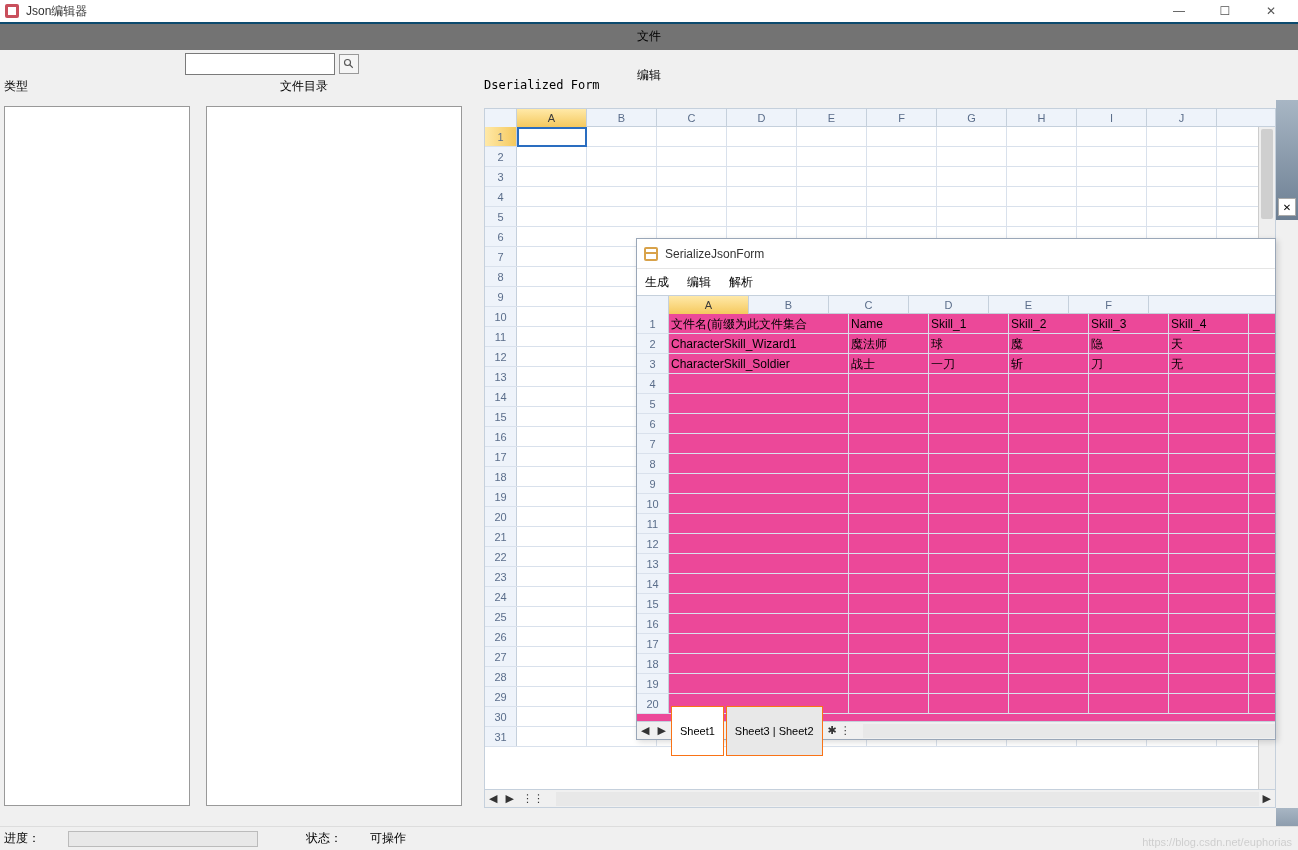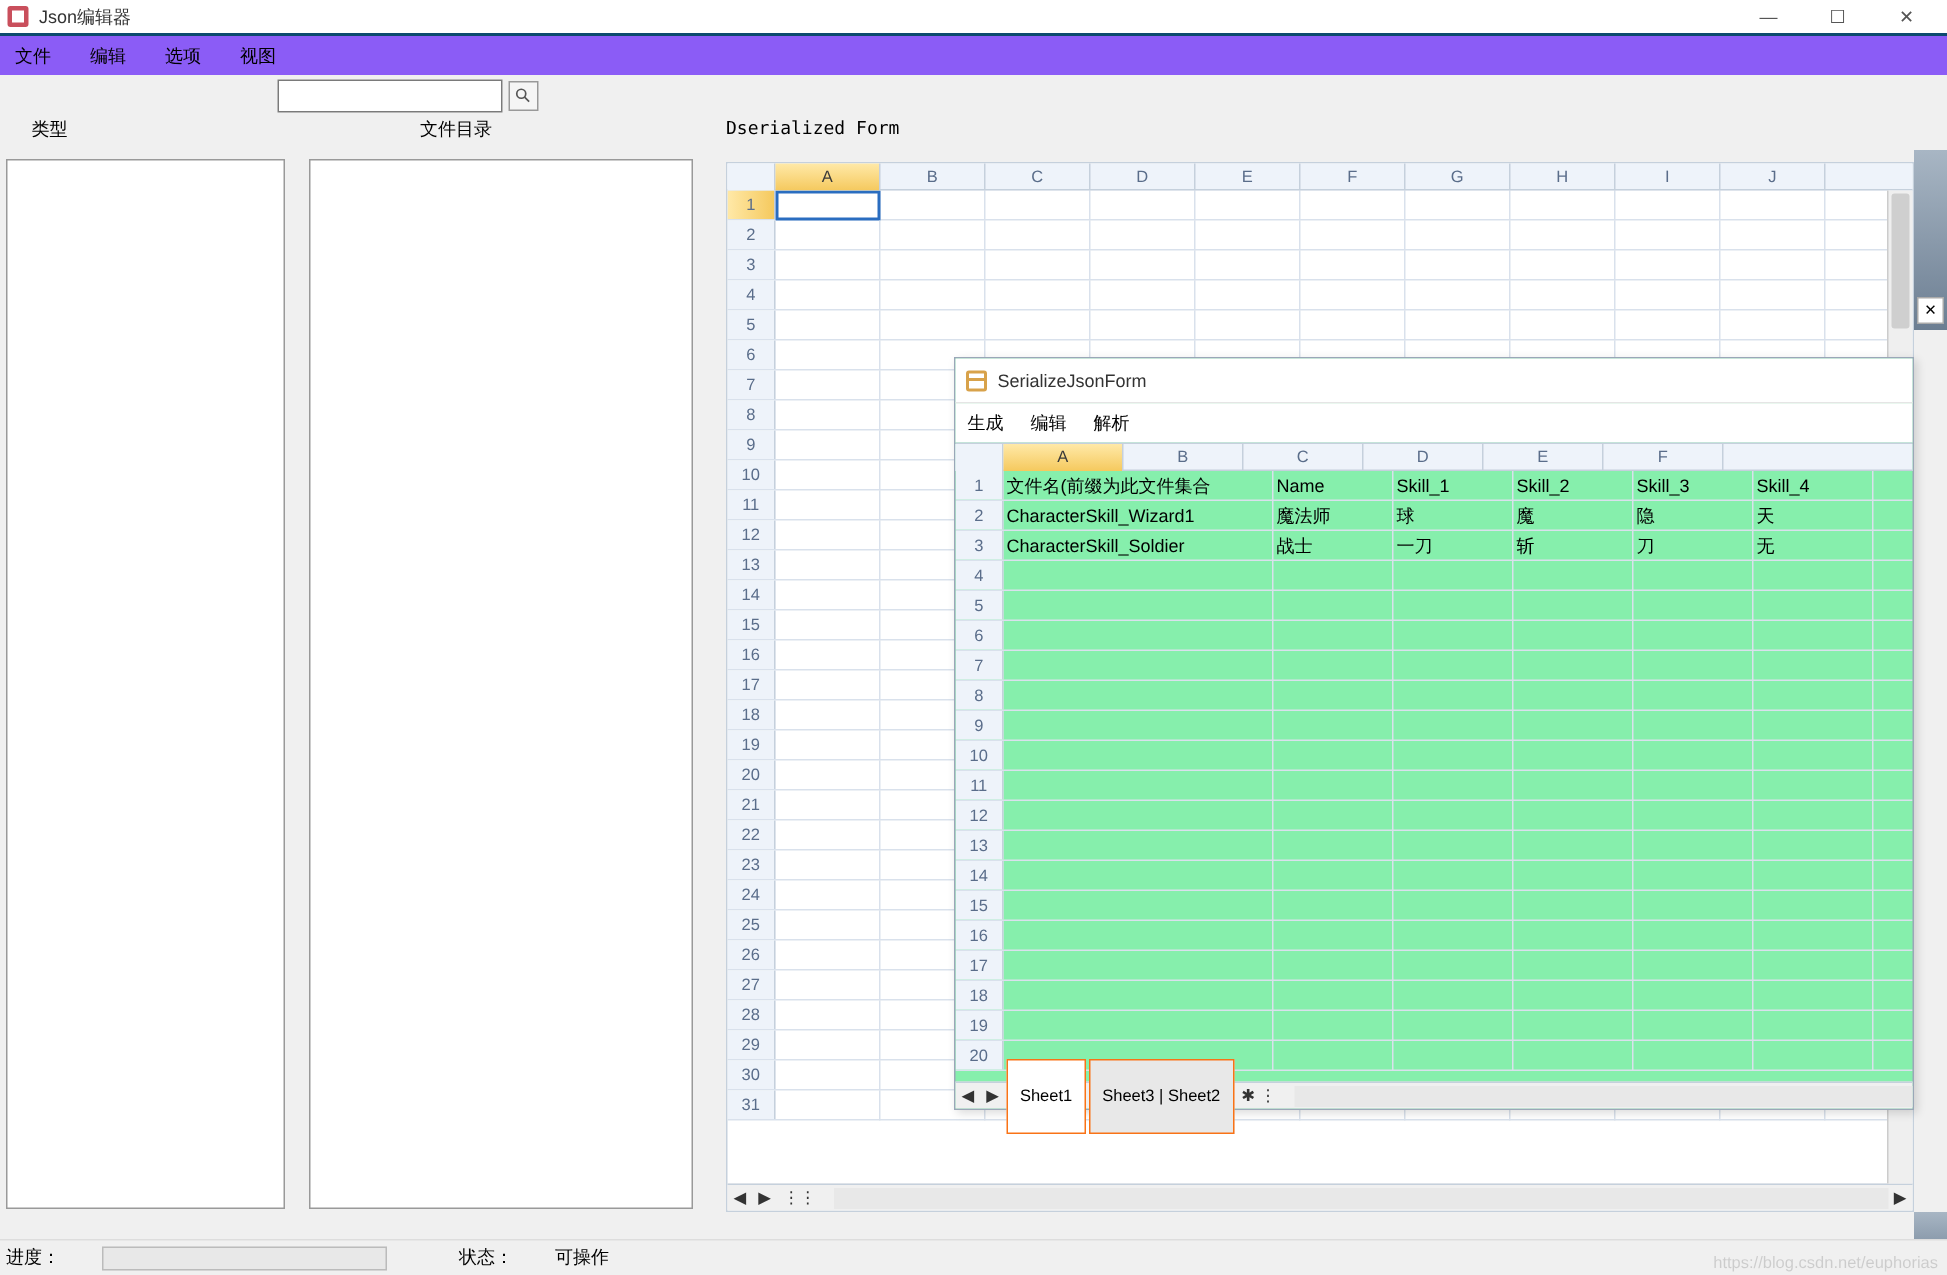--- a/index.html
+++ b/index.html
@@ -6,21 +6,21 @@
 body { background: #f0f0f0; width: 1298px; height: 850px; position: relative; overflow: hidden; font-size: 12px; color: #000; }
 
 
 .titlebar { height: 24px; background: #fff; display: flex; align-items: center; padding: 0 4px; border-bottom: 2px solid #0c4a6e; }
 .titlebar .app-icon { width: 16px; height: 16px; display: inline-flex; align-items: center; justify-content: center; margin-right: 6px; }
 .titlebar .title { flex: 1; font-size: 12px; color: #333; }
 .titlebar .win-controls { display: flex; }
 .titlebar .win-controls span { width: 46px; height: 24px; display: inline-flex; align-items: center; justify-content: center; color: #555; cursor: pointer; }
 
 
-.menubar { height: 26px; background: #8b5cf6; display: flex; align-items: center; padding: 2px 6px; gap: 18px; }
+.menubar { height: 26px; background: #737373; display: flex; align-items: center; padding: 2px 6px; gap: 18px; flex-direction: column; }
 .menubar span { cursor: pointer; padding: 2px 4px; }
 
 
 .toolbar-row { height: 28px; padding: 2px 0 2px 185px; display: flex; align-items: center; }
 .toolbar-row input[type=text] { width: 150px; height: 22px; border: 1px solid #7a7a7a; background: #fff; padding: 0 3px; }
 .toolbar-row .search-btn { width: 20px; height: 20px; border: 1px solid #999; background: #f5f5f5; margin-left: 4px; display: inline-flex; align-items: center; justify-content: center; cursor: pointer; }
 
 
 .labels-row { height: 18px; position: relative; }
 .labels-row .lbl { position: absolute; top: 0; font-size: 12px; }
@@ -47,21 +47,21 @@
 .grid .footer .nav-btn { padding: 0 4px; cursor: pointer; color: #333; }
 .grid .footer .tab { padding: 17px 8px; border: 1px solid #f97316; background: #fff; margin: 0 1px; cursor: pointer; line-height: 14px; text-align: right; }
 .grid .footer .tab.inactive { background: #e8e8e8; }
 .grid .footer .scroll { flex: 1; height: 14px; background: #e8e8e8; margin-left: 8px; position: relative; }
 
 
 .vscroll { position: absolute; right: 0; top: 18px; bottom: 18px; width: 17px; background: #efefef; border-left: 1px solid #ccc; }
 .vscroll .thumb { position: absolute; left: 2px; right: 2px; top: 2px; height: 90px; background: #cfcfcf; border-radius: 2px; }
 
 
-.child-window { position: absolute; left: 636px; top: 238px; width: 640px; height: 502px; background: #86efac; border: 1px solid #9aa7b8; box-shadow: 2px 2px 6px rgba(0,0,0,.15); display: flex; flex-direction: column; }
+.child-window { position: absolute; left: 636px; top: 238px; width: 640px; height: 502px; background: #ec4899; border: 1px solid #9aa7b8; box-shadow: 2px 2px 6px rgba(0,0,0,.15); display: flex; flex-direction: column; }
 .child-window .cw-title { height: 30px; display: flex; align-items: center; padding: 0 6px; background: #fff; border-bottom: 1px solid #e5e5e5; }
 .child-window .cw-title .cw-icon { width: 16px; height: 16px; margin-right: 6px; display: inline-flex; }
 .child-window .cw-title .cw-text { font-size: 12px; color: #333; }
 .child-window .cw-menu { height: 26px; display: flex; align-items: center; gap: 18px; padding: 0 8px; background: #fff; }
 .child-window .cw-menu span { cursor: pointer; text-align: center; }
 .child-window .cw-grid { flex: 1; border-top: 1px solid #c5d0dc; position: relative; }
 
 
 .child-window .grid .col-h, .child-window .grid .cell { --cw: 80px; }
 .child-window .grid .col-h:first-of-type.wide, .child-window .grid .cell.wide { --cw: 180px; }
@@ -108,21 +108,21 @@
   <input type="text" placeholder="" style="">
   <span class="search-btn">
     <svg viewBox="0 0 16 16" width="12" height="12">
         <circle cx="6" cy="6" r="4" fill="none" stroke="#555" stroke-width="1.5"></circle>
         <line x1="9" y1="9" x2="13" y2="13" stroke="#555" stroke-width="1.5"></line>
       </svg>
   </span>
 </div>
 
 <div class="labels-row">
-  <span class="lbl" style="left:21px">类型</span>
+  <span class="lbl" style="left:4px">类型</span>
   <span class="lbl" style="left:280px">文件目录</span>
   <span class="lbl" style="left:484px;font-family:SimSun,monospace">Dserialized Form</span>
 </div>
 
 <div class="panels">
   <div class="panel-type"></div>
   <div class="panel-files"></div>
 
   <div class="panel-grid">
     <div class="grid" id="main-grid">

